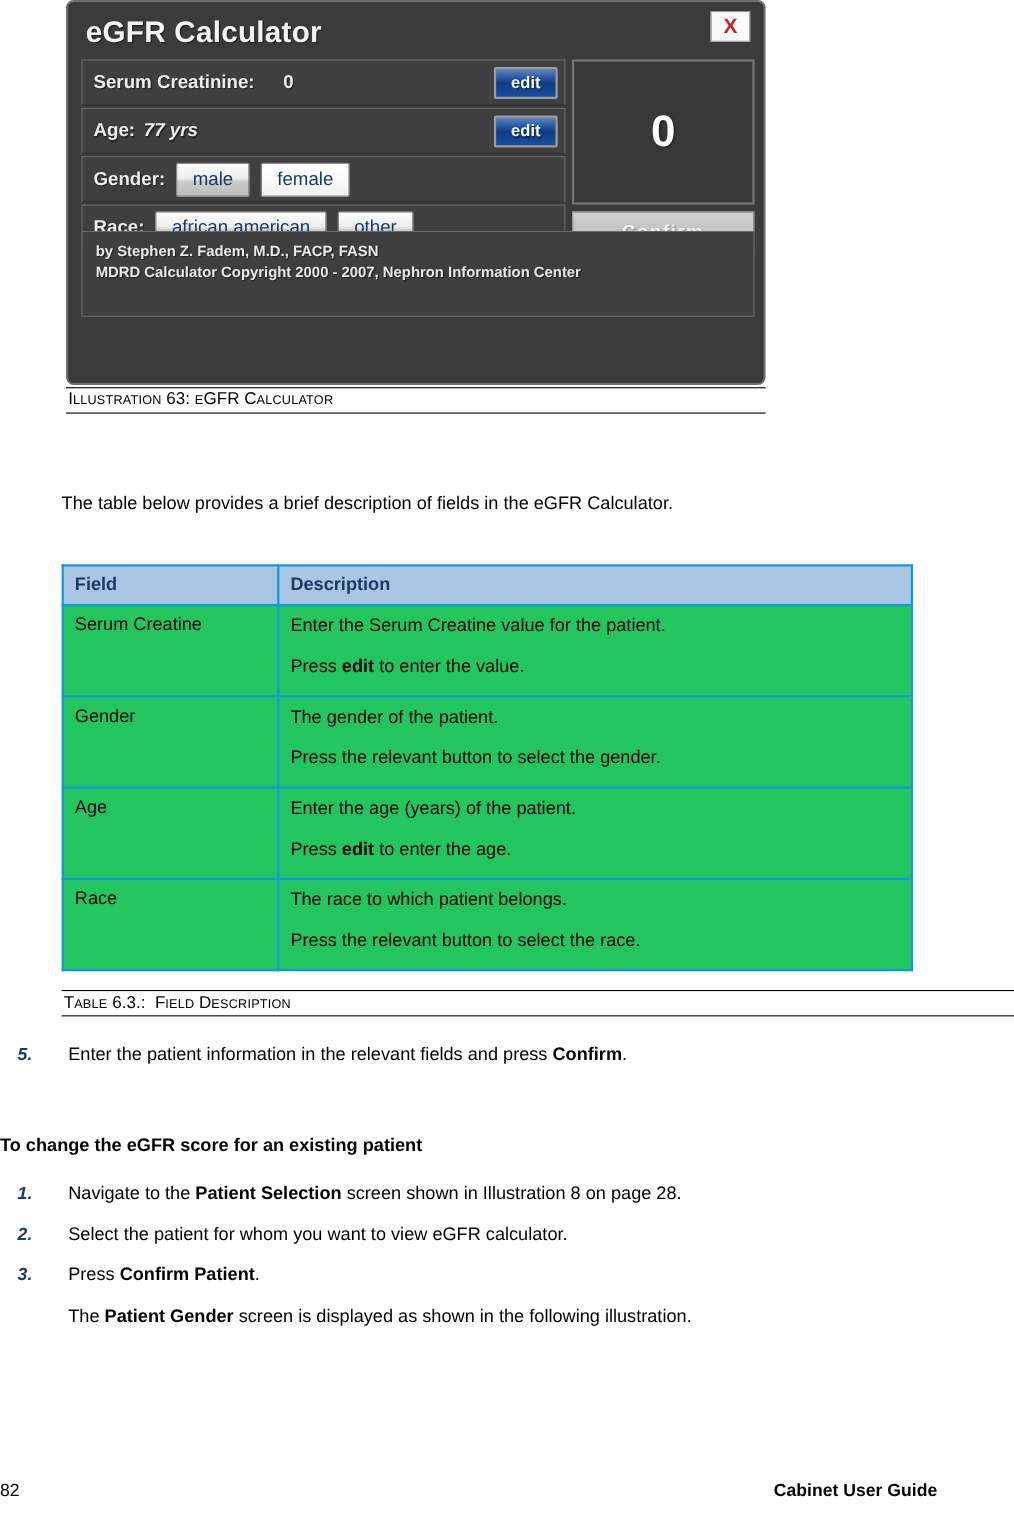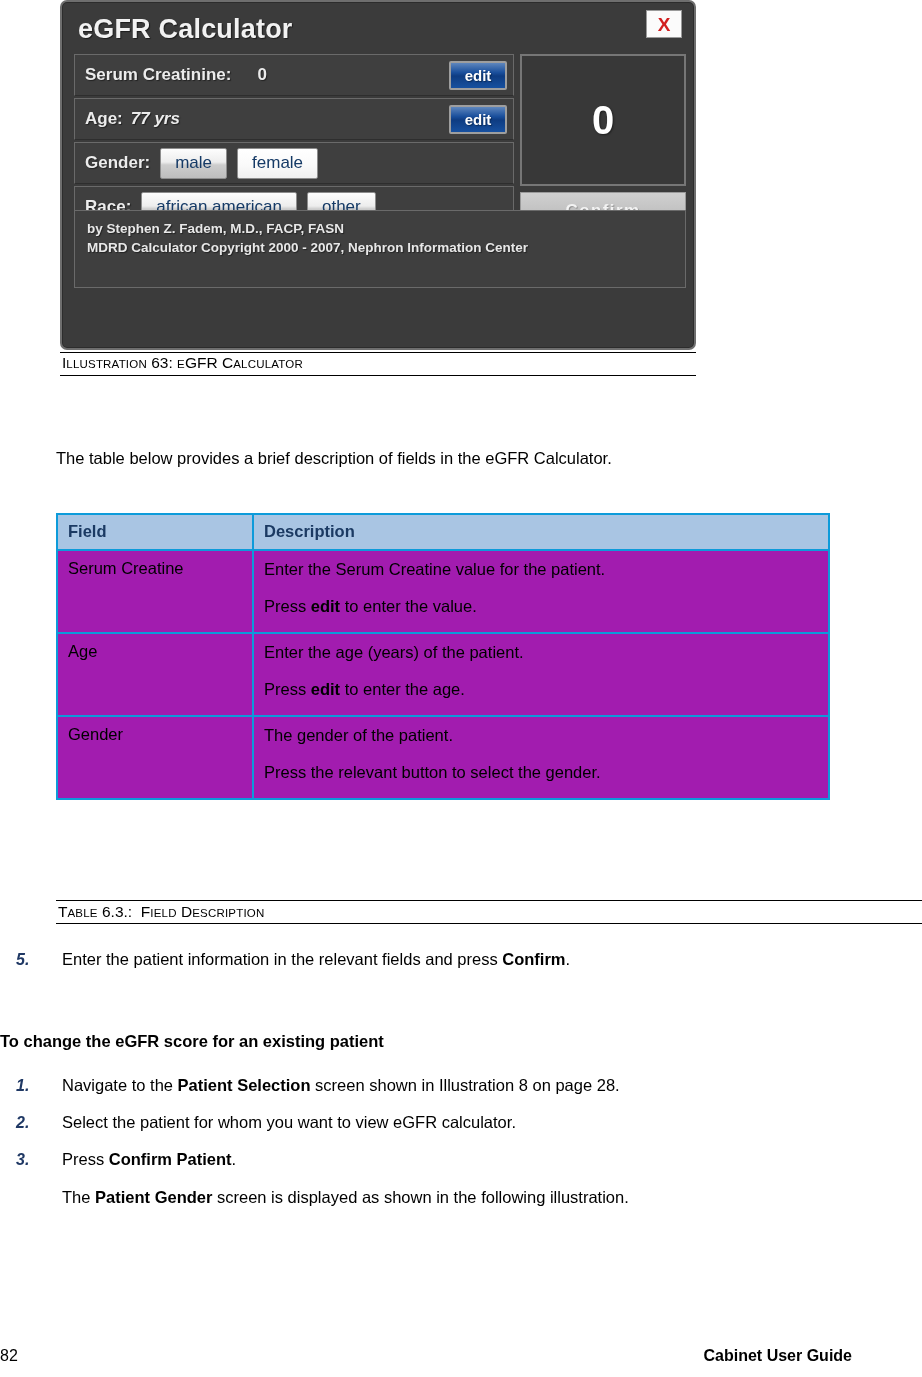--- a/index.html
+++ b/index.html
@@ -248,21 +248,21 @@
     border-collapse: collapse;
     table-layout: fixed;
   }
   .tbl td, .tbl th {
     border: 2px solid #0d9bda;
     padding: 8px 10px 14px 10px;
     vertical-align: top;
     font-size: 16.5px;
     text-align: left;
     font-weight: normal;
-    background: #a21caf;
+    background: #22c55e;
   }
   .tbl thead th {
     background: #a9c5e3;
     color: #1b3a63;
     font-weight: bold;
     padding: 7px 10px 8px 10px;
   }
   .tbl .col-field { width: 174px; margin-left: 46px; }
   .tbl p {
     margin: 0 0 0 0;
@@ -380,31 +380,38 @@
     </thead>
     <tbody>
       <tr>
         <td class="col-field">Serum Creatine</td>
         <td>
           <p>Enter the Serum Creatine value for the patient.</p>
           <p><span>Press </span><b>edit</b><span> to enter the value.</span></p>
         </td>
       </tr>
       <tr>
+        <td class="col-field">Gender</td>
+        <td>
+          <p>The gender of the patient.</p>
+          <p><span>Press the relevant button to select the gender.</span><b></b><span></span></p>
+        </td>
+      </tr>
+      <tr>
         <td class="col-field">Age</td>
         <td>
           <p>Enter the age (years) of the patient.</p>
           <p><span>Press </span><b>edit</b><span> to enter the age.</span></p>
         </td>
       </tr>
       <tr>
-        <td class="col-field">Gender</td>
+        <td class="col-field">Race</td>
         <td>
-          <p>The gender of the patient.</p>
-          <p><span>Press the relevant button to select the gender.</span><b></b><span></span></p>
+          <p>The race to which patient belongs.</p>
+          <p><span>Press the relevant button to select the race.</span><b></b><span></span></p>
         </td>
       </tr>
     </tbody>
   </table>
 
   <div class="caption-rule" style="left:56px; top:900px; width:866px;"></div>
   <div class="caption" style="left:58px; top:903px;">
     <span class="sc-big">T</span><span class="sc-small">ABLE</span><span class="sc-big">&nbsp;</span><span class="sc-big">6.3</span><span class="sc-big">.:</span><span class="sc-big">&nbsp;&nbsp;</span><span class="sc-big">F</span><span class="sc-small">IELD</span><span class="sc-big"> D</span><span class="sc-small">ESCRIPTION</span>
   </div>
   <div class="caption-rule" style="left:56px; top:923px; width:866px;"></div>

